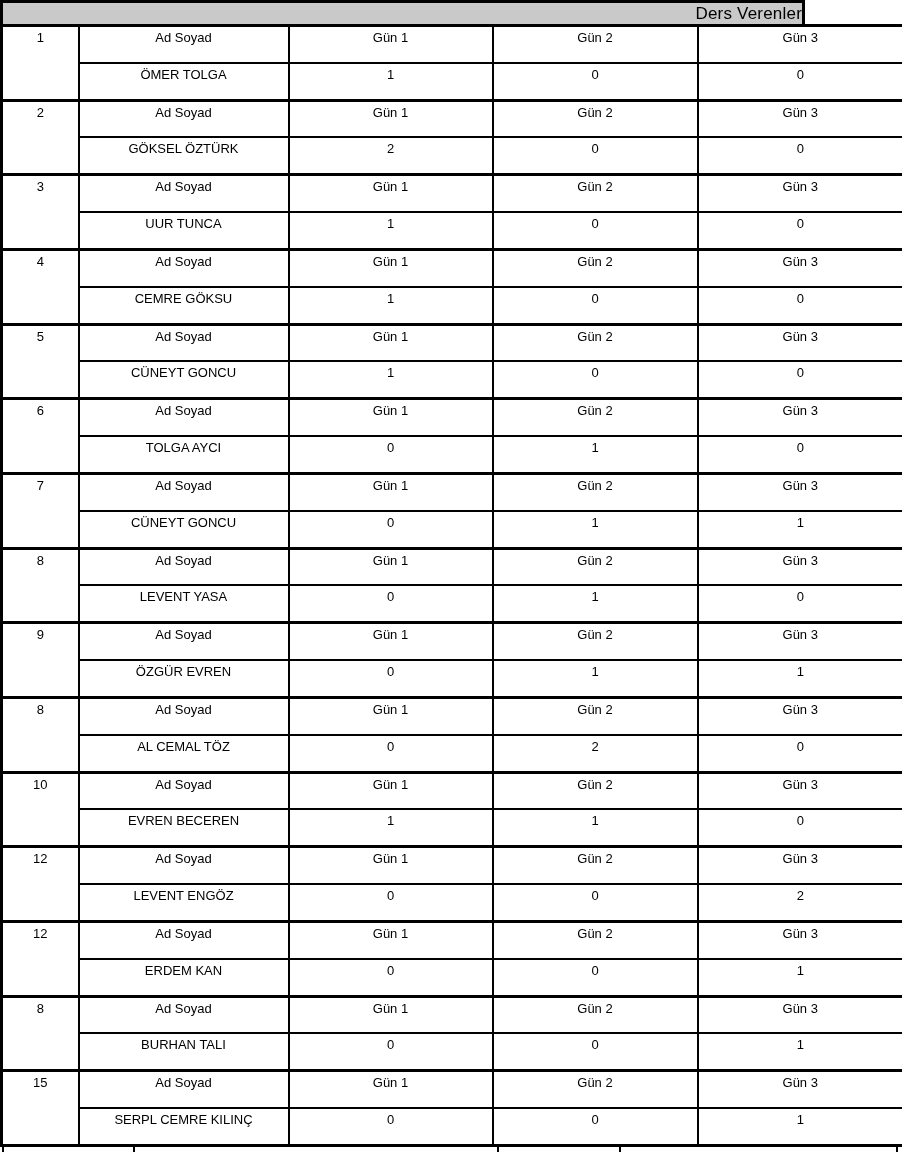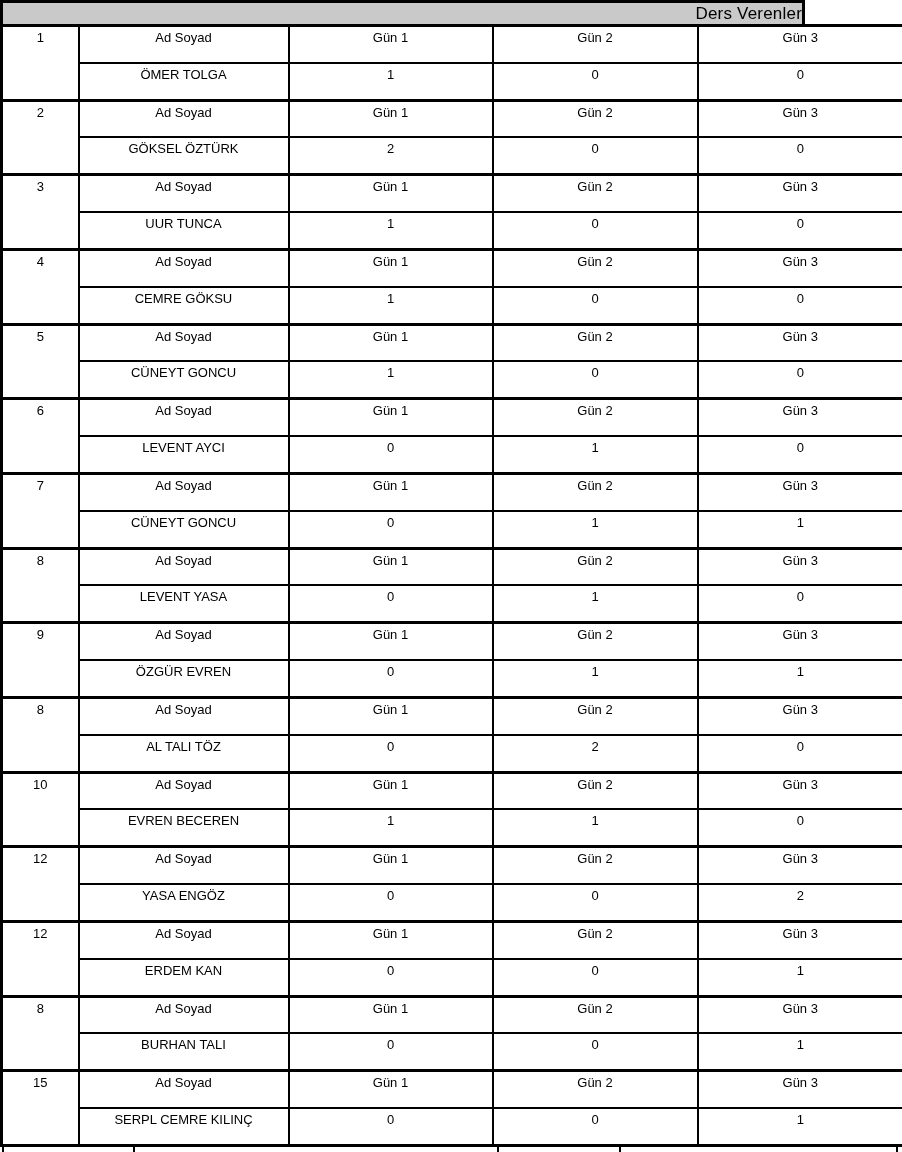--- a/index.html
+++ b/index.html
@@ -162,21 +162,21 @@
   </tr>
 
   <tr class="hdr">
     <td class="num" rowspan="2">6</td>
     <td>Ad Soyad</td>
     <td>Gün 1</td>
     <td>Gün 2</td>
     <td>Gün 3</td>
   </tr>
   <tr class="val">
-    <td>LEVENT AYCI</td>
+    <td>TOLGA AYCI</td>
     <td>0</td>
     <td>1</td>
     <td>0</td>
   </tr>
 
   <tr class="hdr">
     <td class="num" rowspan="2">7</td>
     <td>Ad Soyad</td>
     <td>Gün 1</td>
     <td>Gün 2</td>
@@ -218,21 +218,21 @@
   </tr>
 
   <tr class="hdr">
     <td class="num" rowspan="2">8</td>
     <td>Ad Soyad</td>
     <td>Gün 1</td>
     <td>Gün 2</td>
     <td>Gün 3</td>
   </tr>
   <tr class="val">
-    <td>AL TALI TÖZ</td>
+    <td>AL CEMAL TÖZ</td>
     <td>0</td>
     <td>2</td>
     <td>0</td>
   </tr>
 
   <tr class="hdr">
     <td class="num" rowspan="2">10</td>
     <td>Ad Soyad</td>
     <td>Gün 1</td>
     <td>Gün 2</td>
@@ -246,21 +246,21 @@
   </tr>
 
   <tr class="hdr">
     <td class="num" rowspan="2">12</td>
     <td>Ad Soyad</td>
     <td>Gün 1</td>
     <td>Gün 2</td>
     <td>Gün 3</td>
   </tr>
   <tr class="val">
-    <td>YASA ENGÖZ</td>
+    <td>LEVENT ENGÖZ</td>
     <td>0</td>
     <td>0</td>
     <td>2</td>
   </tr>
 
   <tr class="hdr">
     <td class="num" rowspan="2">12</td>
     <td>Ad Soyad</td>
     <td>Gün 1</td>
     <td>Gün 2</td>

